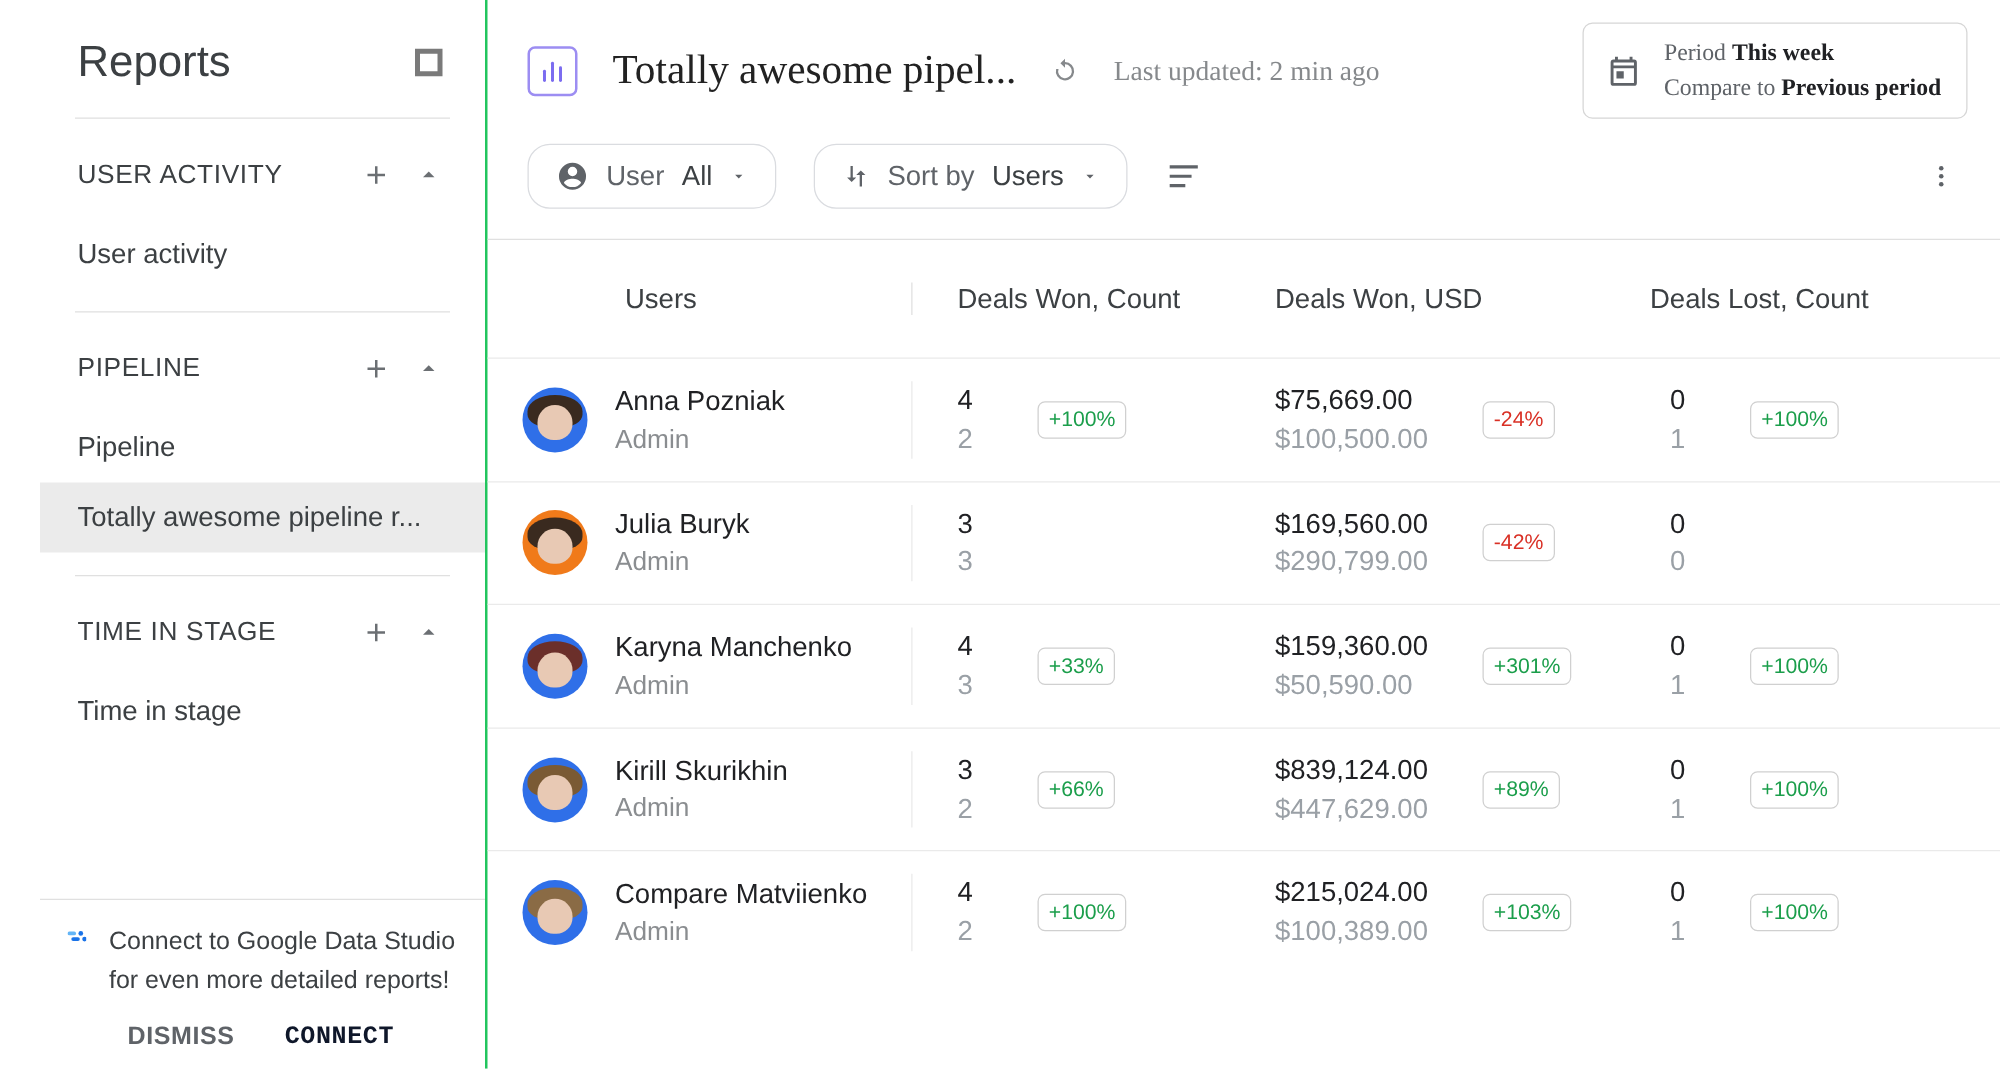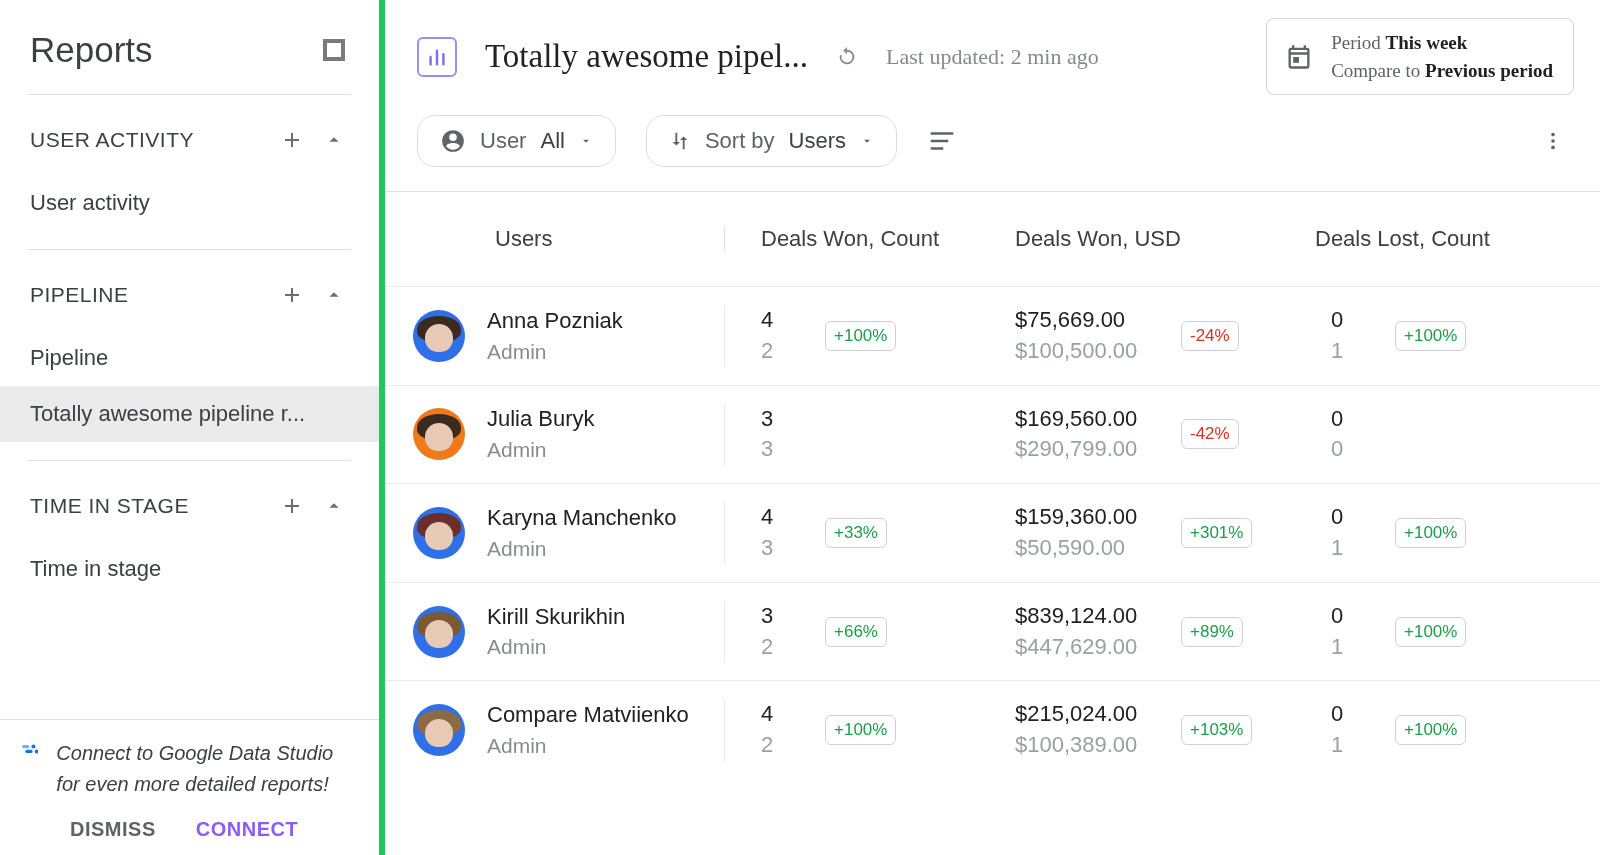--- a/index.html
+++ b/index.html
@@ -1,36 +1,36 @@
 <!DOCTYPE html>
 <html><head>
 <meta charset="utf-8">
 <style>
   * { box-sizing: border-box; }
   html, body { margin:0; padding:0; font-family: "Helvetica Neue", Arial, sans-serif; font-size:18px; color:#202124; background:#fff; }
   body { width:1600px; height:855px; display:flex; overflow:hidden; }
 
   
-  .sidebar { width:385px; border-right:6px solid #22c55e; display:flex; flex-direction:column; padding-top:20px;}
+  .sidebar { width:385px; border-right:2px solid #22c55e; display:flex; flex-direction:column; padding-top:20px;margin-left:32px;}
   .sidebar-head { display:flex; align-items:center; justify-content:space-between; padding:10px 30px 24px 30px;}
   .reports-title { font-size:35px; font-weight:400; color:#3c4043;}
   .square-icon { width:22px; height:22px; border:4px solid #7a7a7a;}
   .section-rule { border:none; border-top:1px solid #e0e0e0; margin:0 28px;}
   .section-header { display:flex; align-items:center; padding:30px 30px 20px 30px; gap:12px; }
   .section-title { flex:1; font-size:21px; font-weight:500; color:#3c4043; letter-spacing:.5px;}
   .icon-btn { width:30px; height:30px; display:flex; align-items:center; justify-content:center; color:#6b6f73; cursor:pointer;}
   .nav-item { padding:15px 30px; font-size:22px; color:#3c4043; cursor:pointer;}
   .nav-item.active { background:#ebebeb;}
   .sidebar-spacer { flex:1;}
   .promo { display:flex; gap:18px; padding:18px 20px 12px 22px; border-top:1px solid #e0e0e0;}
   .promo-icon { width:30px; height:22px;}
-  .promo-text { font-size:20px; color:#3c4043; line-height:1.55;font-style:italic;}
+  .promo-text { font-size:20px; color:#3c4043; line-height:1.55;}
   .promo-actions { display:flex; gap:40px; padding:6px 20px 14px 70px;}
   .promo-btn { font-size:20px; font-weight:600; letter-spacing:.5px; cursor:pointer; color:#5f6368;}
-  .promo-btn.primary { color:#8b5cf6;}
+  .promo-btn.primary { color:#0f172a;font-family:Liberation Mono, monospace;}
 
   
   .main { flex:1; display:flex; flex-direction:column;}
   .topbar { display:flex; align-items:center; gap:28px; padding:18px 26px 0 32px;font-family:Liberation Serif, serif;}
   .chart-badge { width:40px; height:40px; border:2px solid #9c8df2; border-radius:6px; display:flex; align-items:center; justify-content:center;}
   .chart-badge svg { display:block;}
   .report-title { font-size:33px; color:#222; font-weight:400; max-width:370px; white-space:nowrap; overflow:hidden; text-overflow:ellipsis;}
   .last-updated { font-size:22px; color:#86898c;}
   .refresh-icon { width:22px; height:22px; color:#86898c;}
   .spacer { flex:1;}

